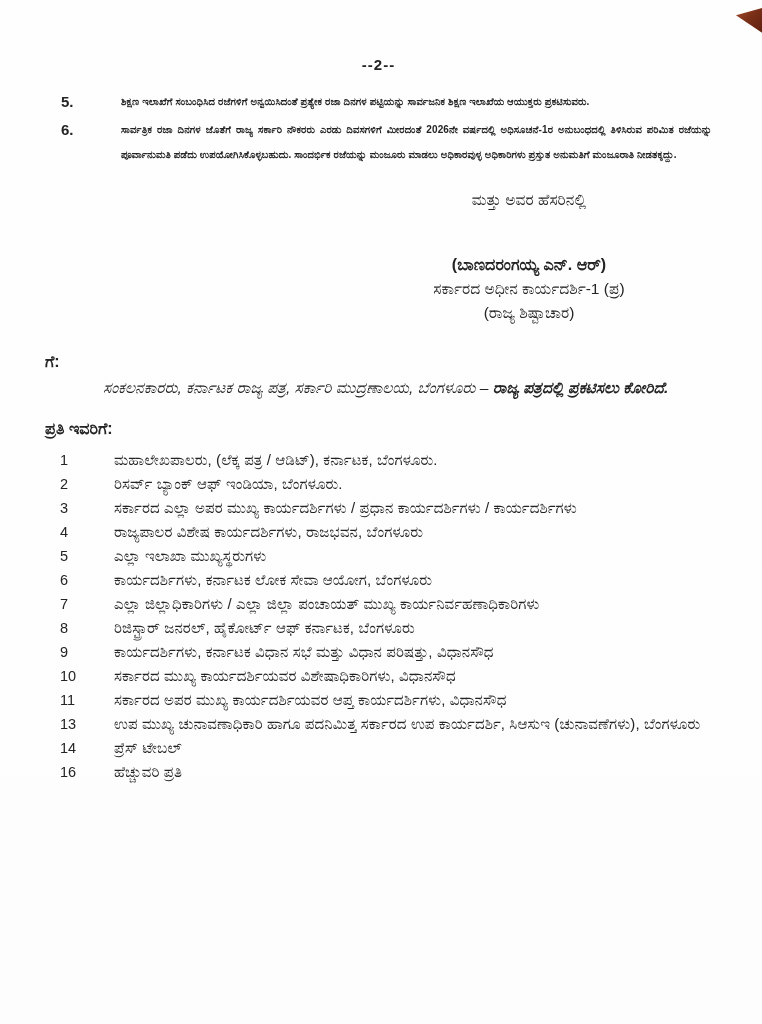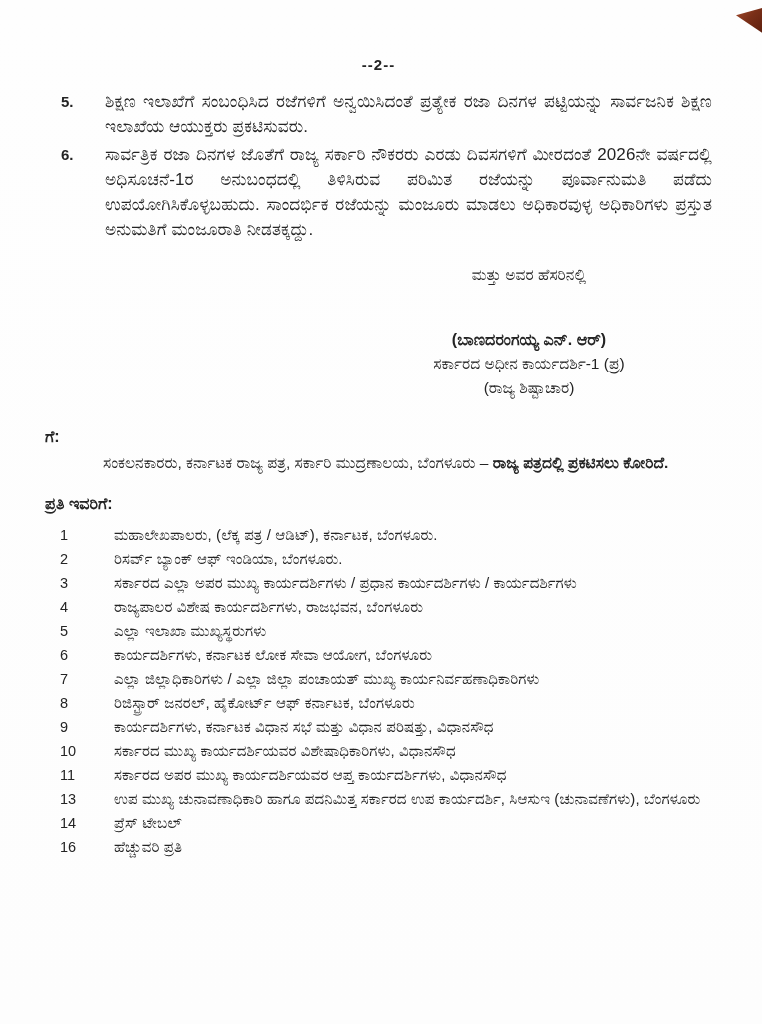--- a/index.html
+++ b/index.html
@@ -47,25 +47,26 @@
   .para-num {
     flex: 0 0 60px;
     padding-left: 16px;
     box-sizing: border-box;
     font-weight: bold;
     font-size: 15px;
     line-height: 25px;
   }
   .para-text {
     flex: 1;
-    font-size: 17px;
+    font-size: 10px;
     line-height: 25px;
     text-align: justify;
-    font-weight: 400;
+    font-weight: 700;
     letter-spacing: 0.1px;
+    margin-left: 16px;
   }
   
   .sig-block {
     width: 330px;
     margin: 20px 18px 0 auto;
     text-align: center;
     font-size: 15.5px;
   }
   .sig-authority div { line-height: 26px; }
   .sig-gap { height: 40px; }
@@ -81,20 +82,21 @@
     font-weight: bold;
     font-size: 16px;
     line-height: 22px;
   }
   .addressee-body {
     font-size: 15.5px;
     line-height: 25px;
     text-indent: 58px;
     margin-top: 2px;
     text-align: justify;
+    font-style: italic;
   }
   .addressee-body .bold-part { font-weight: bold; }
   
   .copy-heading {
     margin-top: 18px;
     font-weight: bold;
     font-size: 16px;
     line-height: 22px;
   }
   .copy-list { margin-top: 8px; }

